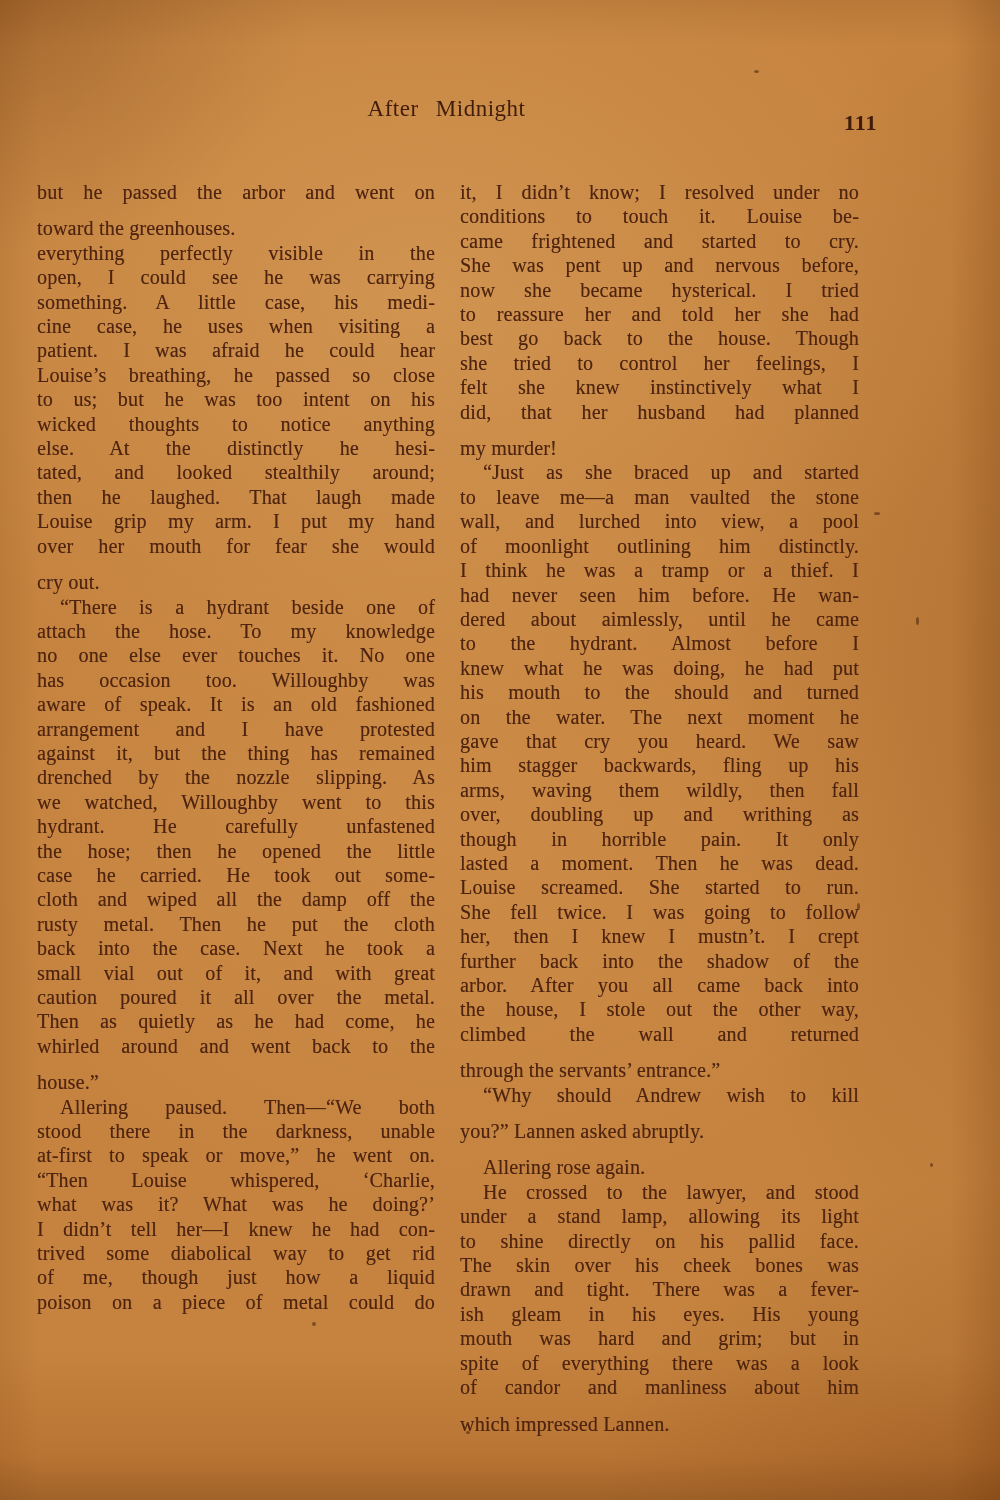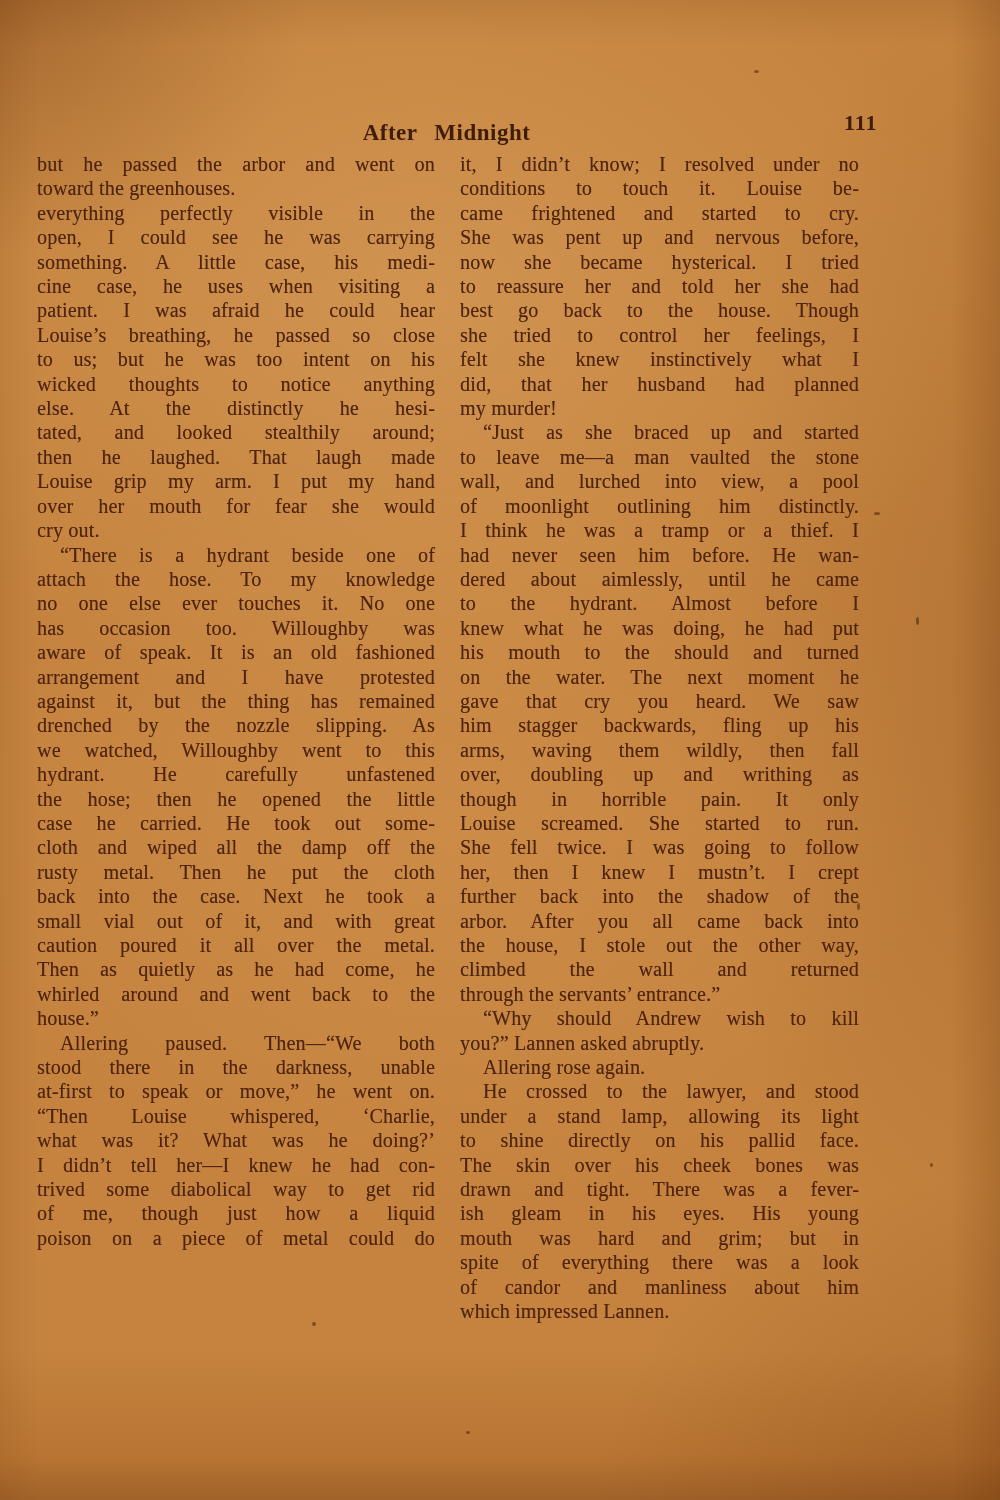--- a/index.html
+++ b/index.html
@@ -22,60 +22,60 @@
       radial-gradient(ellipse 650px 520px at 100% 100%, rgba(112,52,6,0.28), rgba(112,52,6,0) 62%),
       radial-gradient(ellipse 420px 1000px at 100% 45%, rgba(100,46,5,0.16), rgba(100,46,5,0) 70%),
       linear-gradient(to bottom, rgba(92,42,0,0.12) 0%, rgba(92,42,0,0) 3%, rgba(92,42,0,0) 90%, rgba(140,65,10,0.22) 97%, rgba(100,45,5,0.38) 100%),
       linear-gradient(to right, rgba(92,42,0,0.10) 0%, rgba(92,42,0,0) 4%, rgba(92,42,0,0) 95%, rgba(92,42,0,0.20) 100%);
     font-family: "Liberation Serif", "DejaVu Serif", serif;
     color: #4e2410;
   }
   .running-head {
     position: absolute;
     left: 35px;
-    top: 120px;
+    top: 96px;
     width: 823px;
     text-align: center;
     font-size: 23px;
-    font-weight: bold;
+    font-weight: normal;
     word-spacing: 11px;
     letter-spacing: 0.5px;
     color: #3f1d0a;
   }
   .page-number {
     position: absolute;
     left: 844px;
     top: 110px;
     font-size: 22px;
     font-weight: bold;
     letter-spacing: 1px;
     color: #3f1d0a;
   }
   .columns {
     position: absolute;
     left: 37px;
-    top: 152px;
+    top: 180px;
     width: 822px;
     display: flex;
     gap: 25px;
   }
   .col { width: 398px; }
   .col.right-col { width: 399px; }
   .paragraph { margin: 0; }
   .line {
     font-size: 20px;
     line-height: 24.4px;
     letter-spacing: 0.2px;
     text-align: justify;
     text-align-last: justify;
     white-space: normal;
     color: #4e2410;
     text-shadow: 0.3px 0.3px 0 rgba(78,36,16,0.45);
   }
-  .line.last { text-align-last: left; }
+  .line.last { text-align-last: left; margin-top: 12px; }
   .line.indent { padding-left: 23px; }
   .speck {
     position: absolute;
     background: rgba(70,32,8,0.55);
     border-radius: 50%;
   }
 </style>
 </head>
 <body>
 
@@ -162,20 +162,21 @@
           <div class="line">dered about aimlessly, until he came</div>
           <div class="line">to the hydrant. Almost before I</div>
           <div class="line">knew what he was doing, he had put</div>
           <div class="line">his mouth to the should and turned</div>
           <div class="line">on the water. The next moment he</div>
           <div class="line">gave that cry you heard. We saw</div>
           <div class="line">him stagger backwards, fling up his</div>
           <div class="line">arms, waving them wildly, then fall</div>
           <div class="line">over, doubling up and writhing as</div>
           <div class="line">though in horrible pain. It only</div>
+          <div class="line">lasted a moment. Then he was dead.</div>
           <div class="line">Louise screamed. She started to run.</div>
           <div class="line">She fell twice. I was going to follow</div>
           <div class="line">her, then I knew I mustn’t. I crept</div>
           <div class="line">further back into the shadow of the</div>
           <div class="line">arbor. After you all came back into</div>
           <div class="line">the house, I stole out the other way,</div>
           <div class="line">climbed the wall and returned</div>
           <div class="line last">through the servants’ entrance.”</div>
         </div>
         <div class="paragraph">

